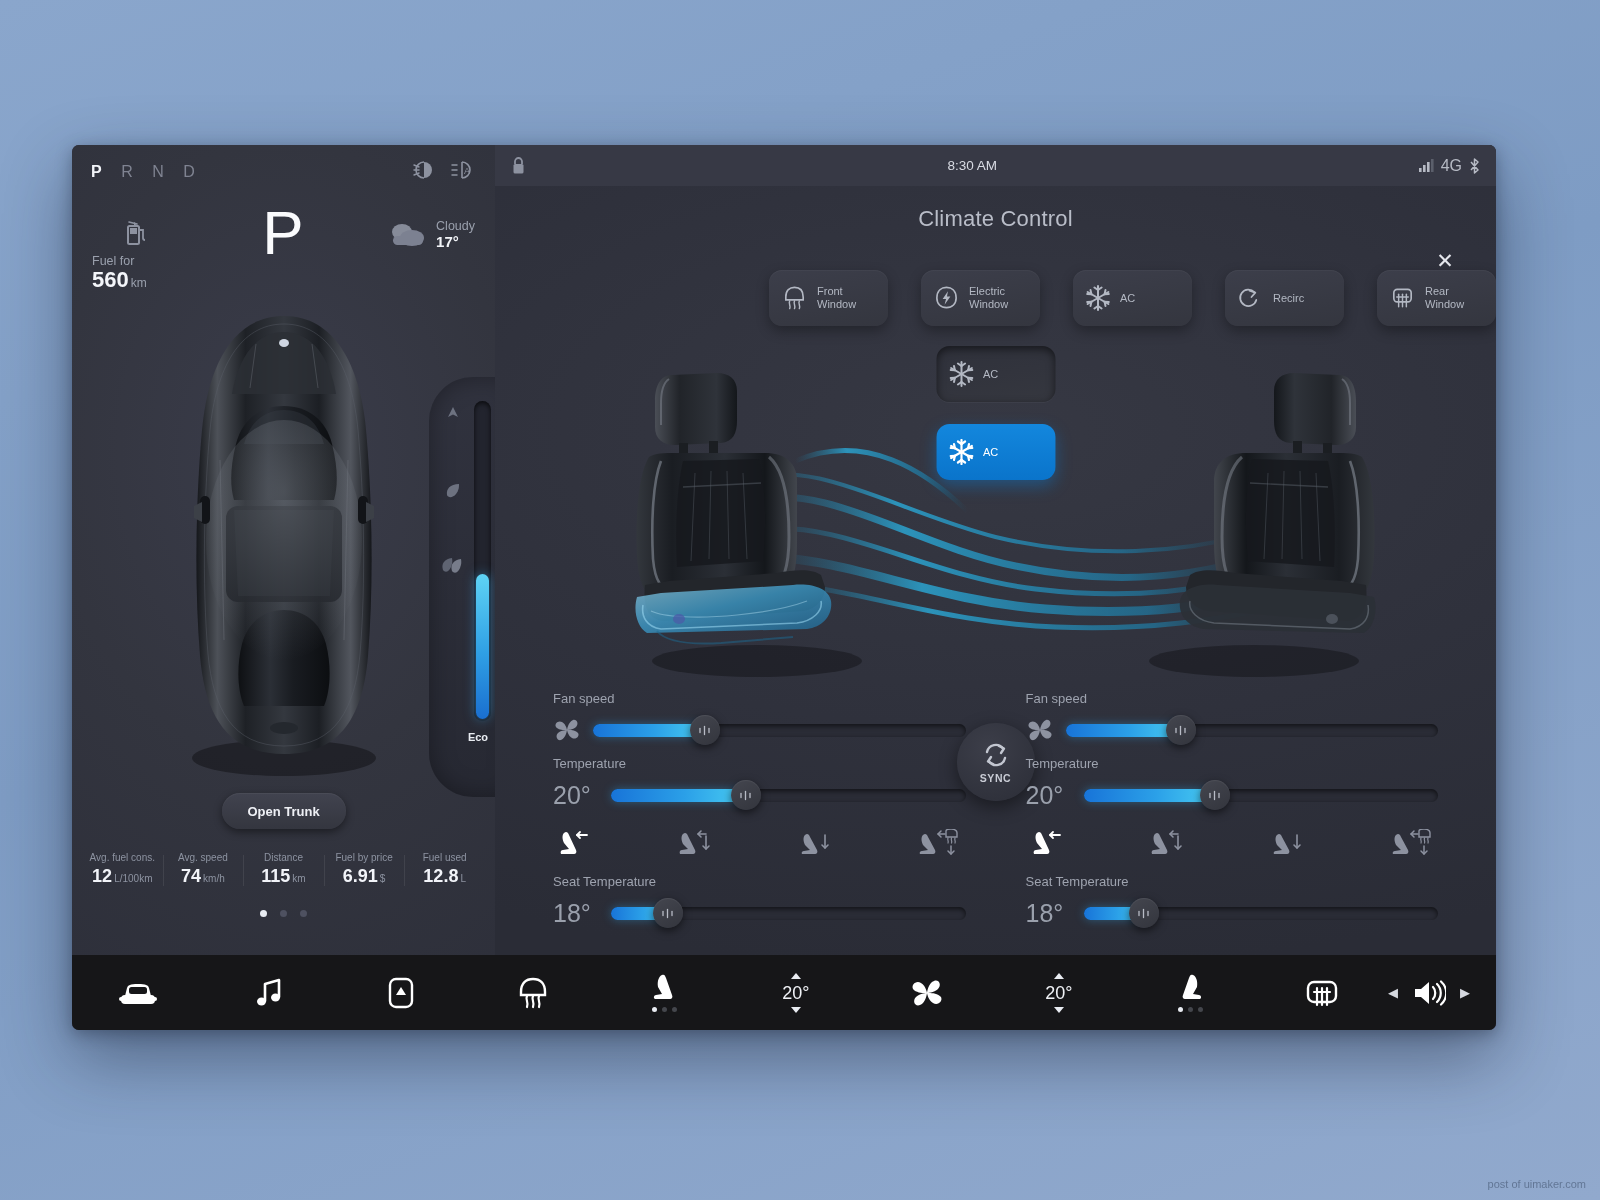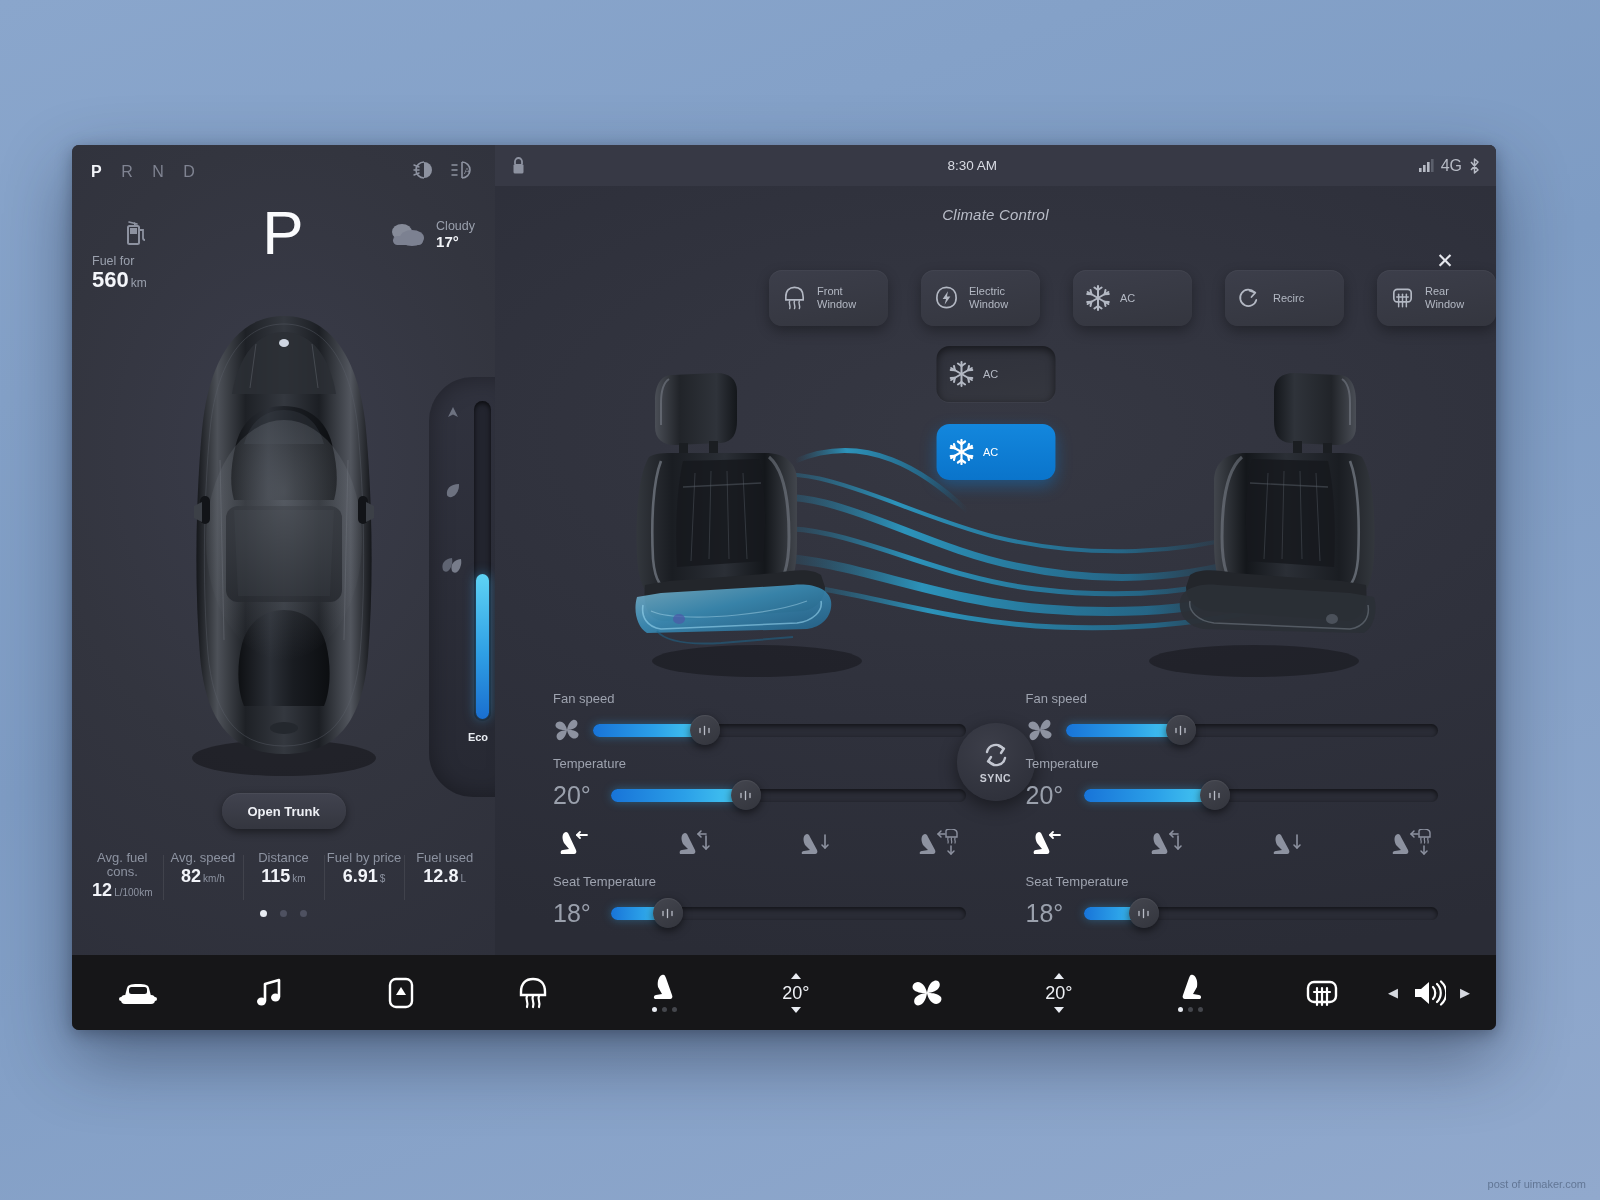--- a/index.html
+++ b/index.html
@@ -84,40 +84,40 @@
     box-shadow: 0 3px 9px rgba(0,0,0,.45), inset 0 1px 1px rgba(255,255,255,.05);
     color: #eef0f5; font-size: 13px; font-weight: bold;
     display: flex; align-items: center; justify-content: center; border: none; cursor: pointer;
   }
 
   .stats { position: absolute; left: 10px; right: 10px; top: 706px; display: flex; }
   .stat { flex: 1; text-align: center; padding: 0 2px; position: relative; }
   .stat + .stat::before {
     content: ""; position: absolute; left: 0; top: 4px; bottom: 4px; width: 1px; background: rgba(255,255,255,.08);
   }
-  .stat .k { font-size: 13px; color: #8d93a1; display: block; line-height: 14px; }
+  .stat .k { font-size: 10px; color: #8d93a1; display: block; line-height: 14px; }
   .stat .v { font-size: 18px; color: #f2f4f9; font-weight: bold; line-height: 22px; }
   .stat .v small { font-size: 10px; color: #8d93a1; font-weight: normal; margin-left: 2px; }
 
   .dots { position: absolute; left: 0; right: 0; top: 765px; display: flex; gap: 13px; justify-content: center; }
   .dots i { width: 7px; height: 7px; border-radius: 50%; background: #4e5160; display: block; }
   .dots i.on { background: #e9ecf2; }
 
   
   #right { position: absolute; left: 423px; top: 0; right: 0; height: 592px; background: #2e303b; }
   #statusbar {
     height: 41px; background: #373945; display: flex; align-items: center;
     padding: 0 16px; justify-content: space-between;
   }
   #statusbar .clock { font-size: 13.5px; color: #d8dbe3; }
   #statusbar .rgt { display: flex; align-items: center; gap: 7px; color: #b6bac4; font-size: 16px; }
 
   #climate { position: relative; height: 769px;
     background: radial-gradient(110% 70% at 50% 32%, #363843 0%, #2f313c 55%, #2a2c36 100%); }
-  .cc-title { text-align: center; font-size: 15px; color: #b9bdc8; padding-top: 20px; letter-spacing: .2px; font-style: italic; }
+  .cc-title { text-align: center; font-size: 22px; color: #b9bdc8; padding-top: 20px; letter-spacing: .2px; }
   .close-x {
     position: absolute; right: 38px; top: 63px; width: 26px; height: 26px;
     color: #e6e8ee; font-size: 21px; line-height: 24px; text-align: center; cursor: pointer; font-weight: 300;
   }
 
   .topbtns { position: absolute; left: 0; right: 0; top: 84px; display: flex; justify-content: flex-end; gap: 33px; }
   .cbtn {
     width: 119px; height: 56px; border-radius: 13px; border: none;
     background: linear-gradient(170deg,#3c3e4a 0%,#34363f 100%);
     box-shadow: 0 5px 13px rgba(0,0,0,.32), inset 0 1px 1px rgba(255,255,255,.045);
@@ -330,21 +330,21 @@
 
       <button class="trunk-btn">Open Trunk</button>
 
       <div class="stats">
         <div class="stat">
           <span class="k">Avg. fuel cons.</span>
           <span class="v"><b>12</b><small>L/100km</small></span>
         </div>
         <div class="stat">
           <span class="k">Avg. speed</span>
-          <span class="v"><b>82</b><small>km/h</small></span>
+          <span class="v"><b>74</b><small>km/h</small></span>
         </div>
         <div class="stat">
           <span class="k">Distance</span>
           <span class="v"><b>115</b><small>km</small></span>
         </div>
         <div class="stat">
           <span class="k">Fuel by price</span>
           <span class="v"><b>6.91</b><small>$</small></span>
         </div>
         <div class="stat">

